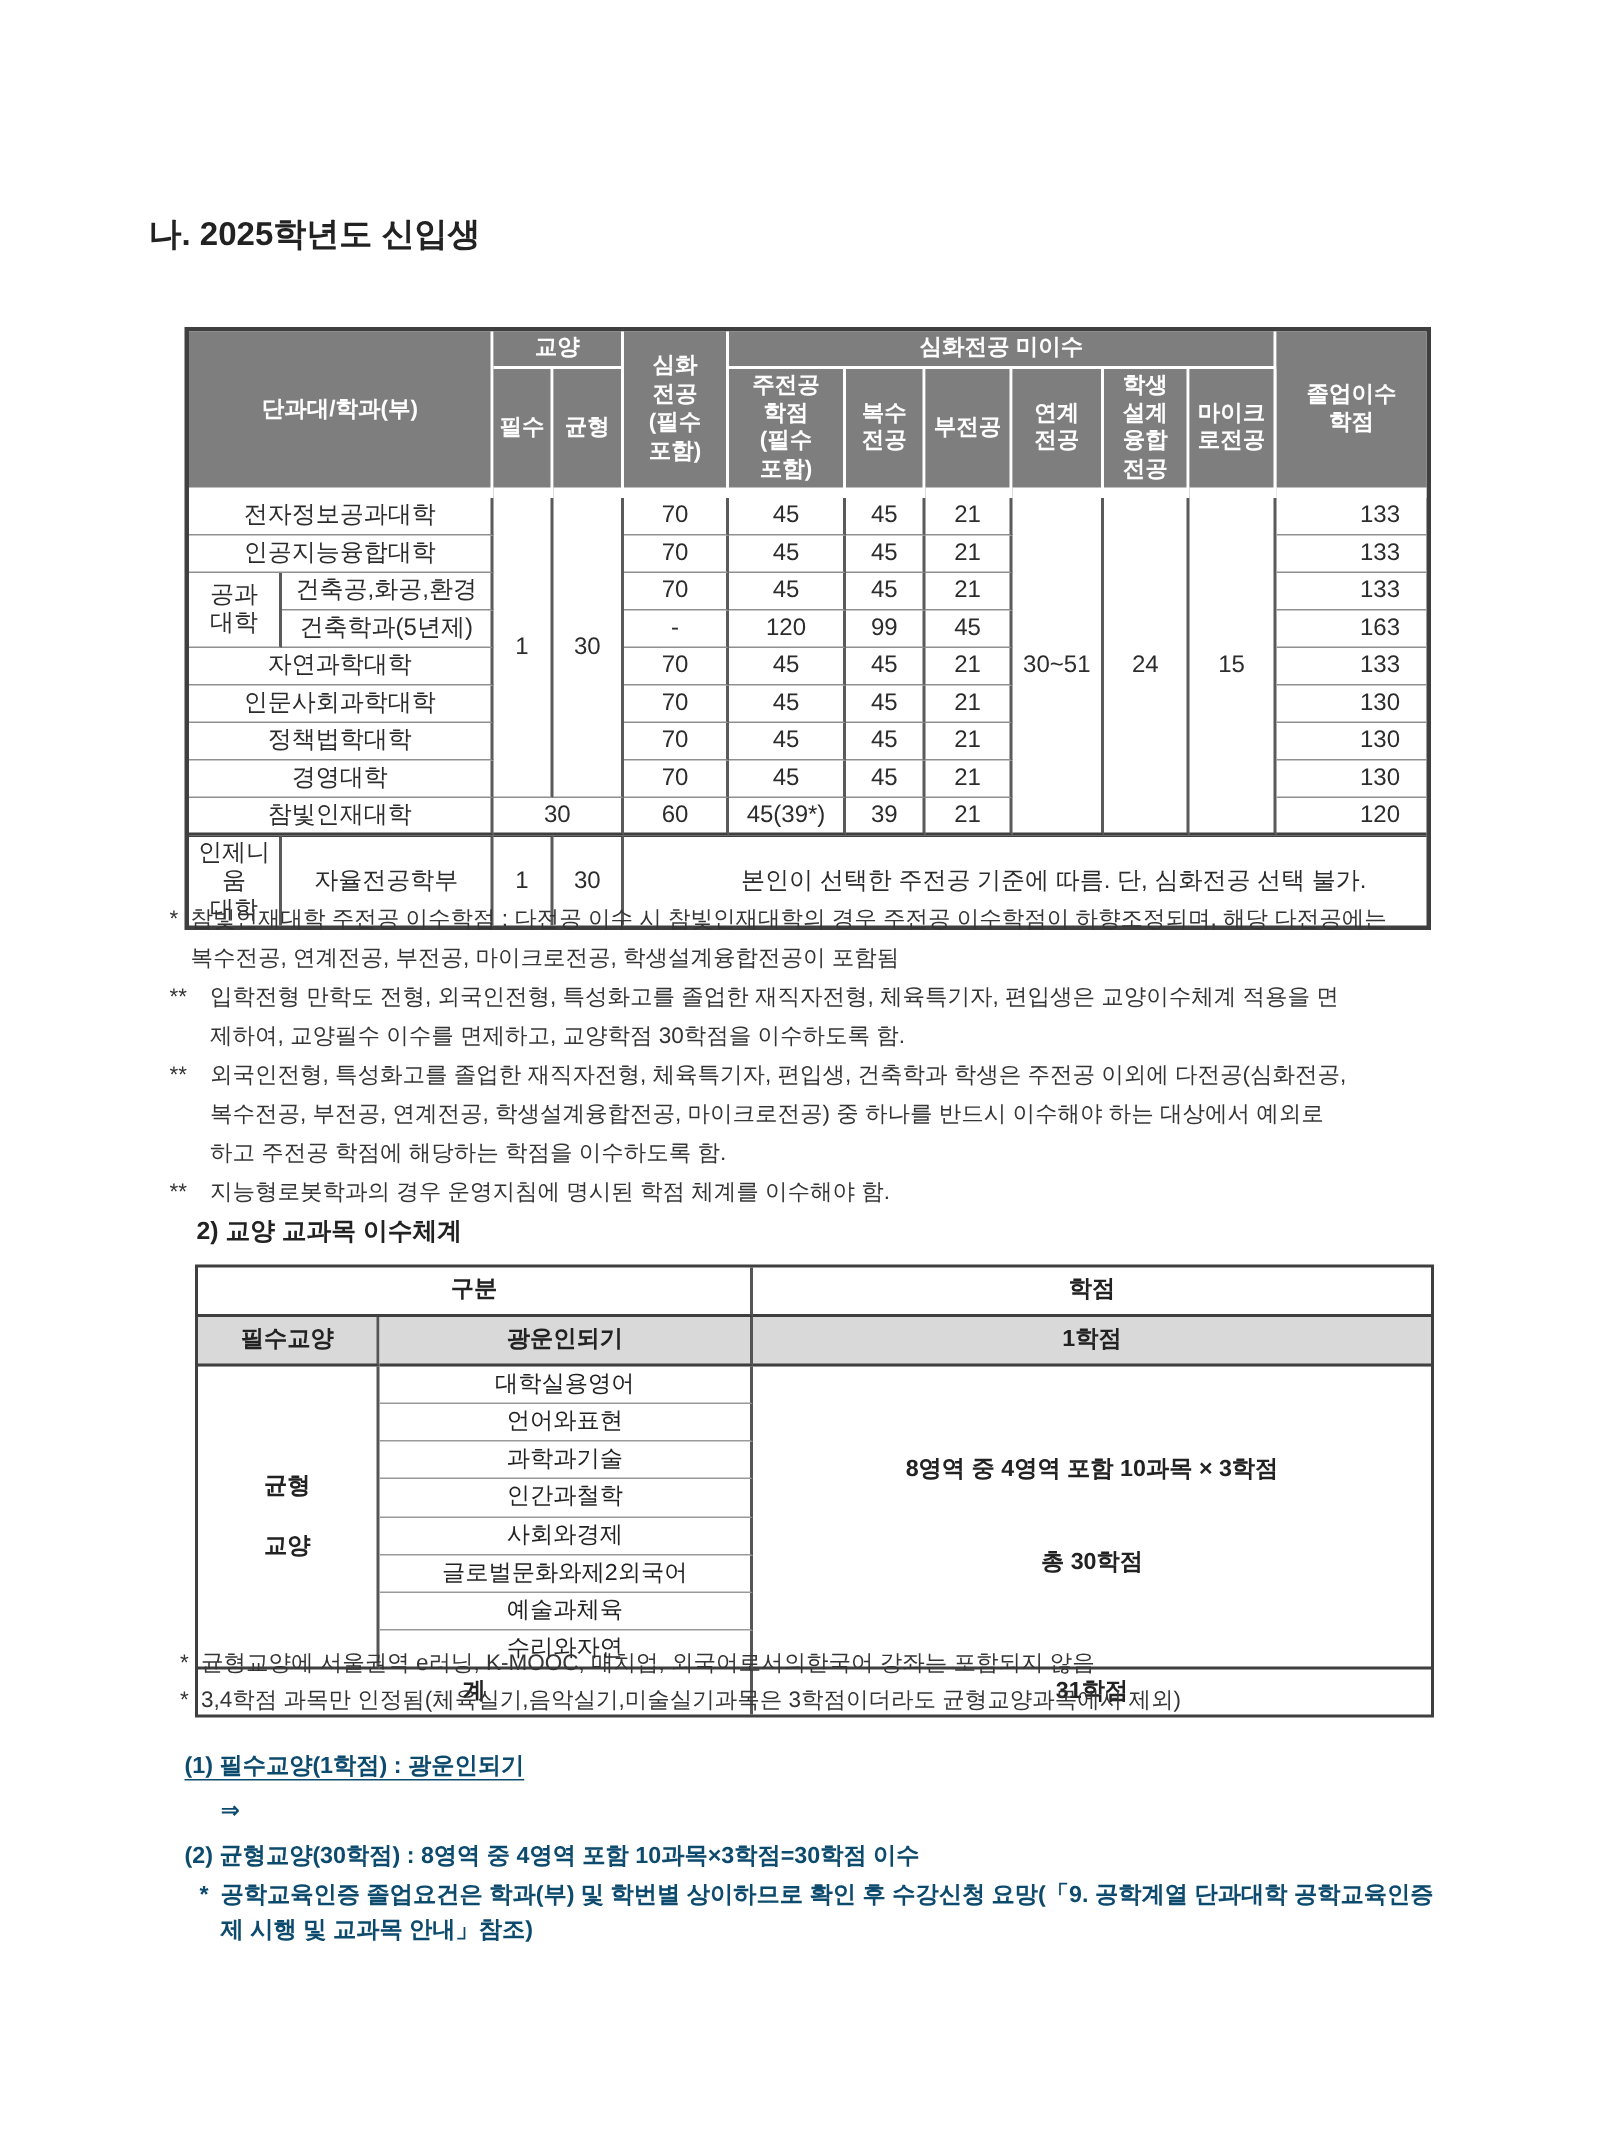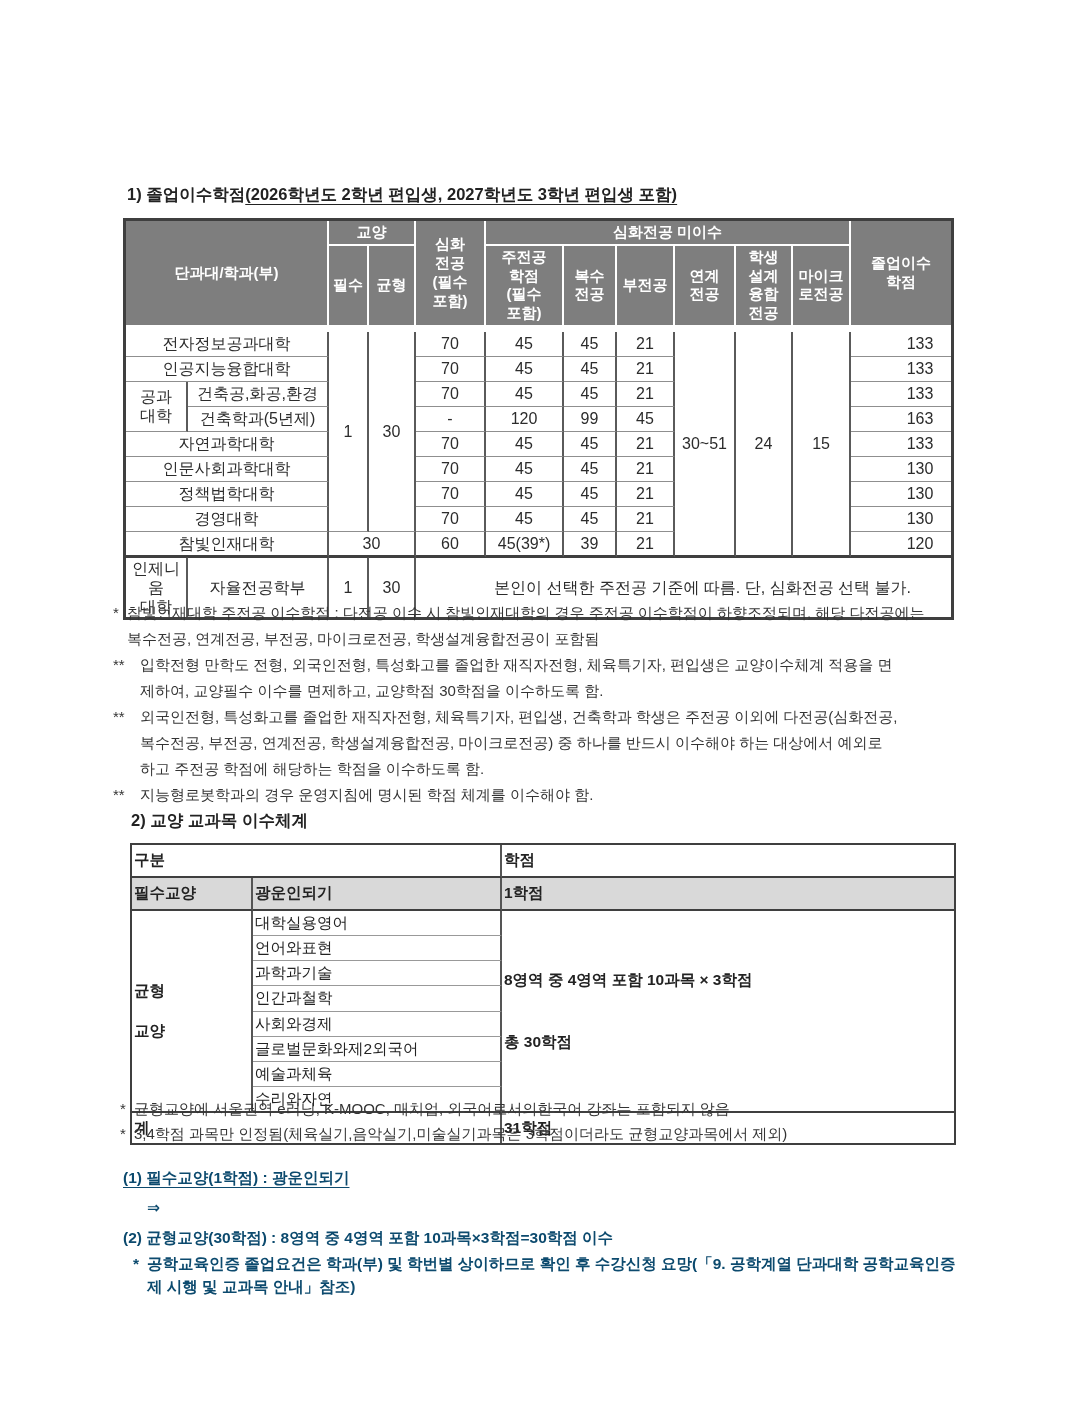--- a/index.html
+++ b/index.html
@@ -31,21 +31,21 @@
   }
   #t1 td.no-r{border-right:none;padding-left:40px;}
   #t1 tbody tr{height:25px;}
   #t1 tbody tr.row-last{height:36px;}
   #t1 tbody tr.row-last td{border-bottom:none;border-top:1px solid #3f3f3f;}
   #t1 td.bb2{border-bottom:2px solid #3f3f3f;}
 
   
   #t2{left:130px;top:843px;width:822px;border:2px solid #3f3f3f;border-collapse:separate;border-spacing:0;table-layout:fixed;}
   #t2 th,#t2 td{
-    font-size:15.5px;color:#222;text-align:left;vertical-align:middle;
+    font-size:15.5px;color:#222;text-align:center;vertical-align:middle;
     border-right:2px solid #555;border-bottom:1px solid #999;padding:2px;white-space:pre-line;line-height:1.3;
   }
   #t2 th{font-weight:bold;border-bottom:2px solid #3f3f3f;height:27px;}
   #t2 .no-r{border-right:none;}
   #t2 tr.req td{background:#d9d9d9;font-weight:bold;border-bottom:2px solid #3f3f3f;height:27px;}
   #t2 tr.area{height:21px;}
   #t2 td.bb2{border-bottom:2px solid #3f3f3f;}
   #t2 tr.total td{border-bottom:none;font-weight:bold;height:26px;}
   #t2 .bal-type{font-weight:bold;line-height:2.6;}
   #t2 .bal-credit{font-weight:bold;margin-top:48px;}
@@ -71,22 +71,22 @@
   .rn3{line-height:24px;margin-bottom:2px;}
   .rn4{display:flex;margin-left:10px;line-height:23px;}
   .rn4 .mk{flex:0 0 14px;}
   .rn4 .tx{white-space:pre-line;}
 </style>
 </head>
 <body>
 
 <div class="page">
 
-
-  <div class="abs sec1-head"><span>1) 졸업이수학점</span><span class="u">(2026학년도 2학년 편입생, 2027학년도 3학년 편입생 포함)</span></div>
+  <div class="abs doc-title">나. 2025학년도 신입생</div>
+
 
   <table id="t1" class="abs">
     <colgroup>
       <col style="width:62px">
         <col style="width:141px">
         <col style="width:40px">
         <col style="width:47px">
       <col style="width:70px">
         <col style="width:78px">
         <col style="width:53px">

